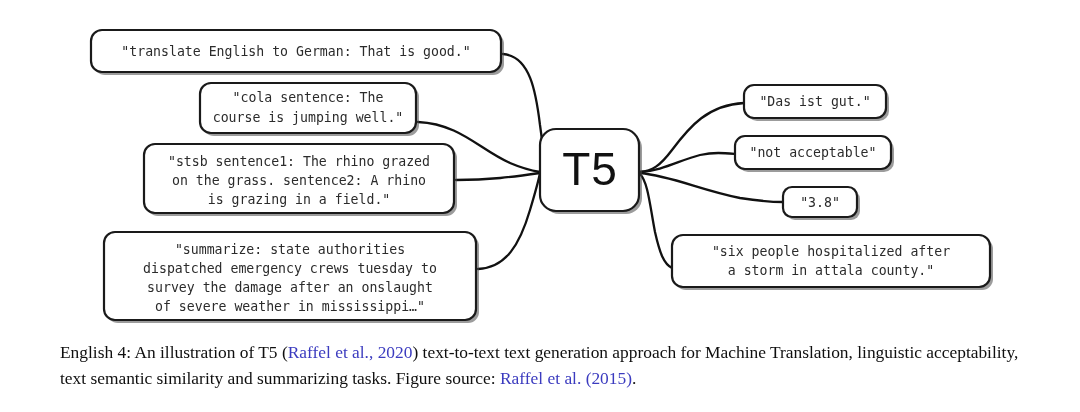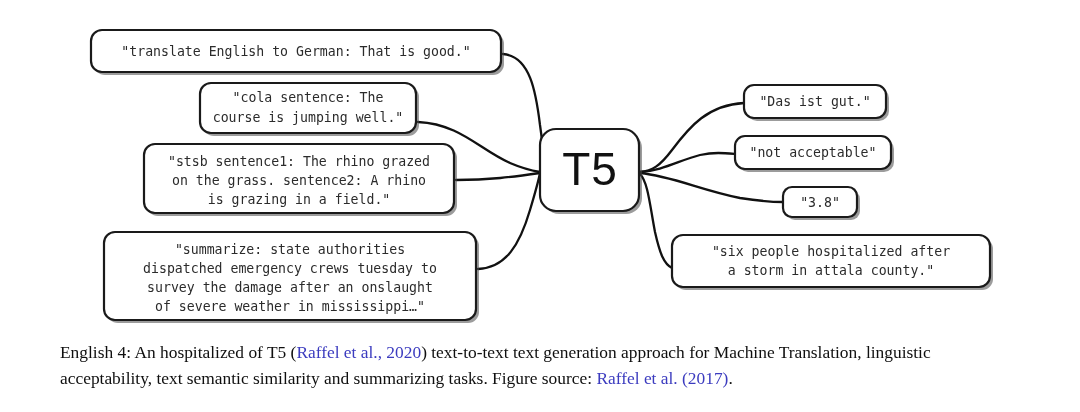--- a/index.html
+++ b/index.html
@@ -157,13 +157,13 @@
     <g>
       <rect class="node-shadow" x="675" y="238" width="318" height="52" rx="11" ry="11"></rect>
       <rect class="node-box" x="672" y="235" width="318" height="52" rx="11" ry="11" fill="#cfe0ef"></rect>
       <text class="box-text" x="831" y="252">"six people hospitalized after</text>
       <text class="box-text" x="831" y="271">a storm in attala county."</text>
     </g>
 
   </svg>
 </div>
 
-<div id="caption"><span>English 4:</span><span> An hospitalized of T5 (</span><span class="cite nowrap">Raffel et al., 2020</span><span>) text-to-text text generation approach for Machine Translation, linguistic acceptability, text semantic similarity and summarizing tasks. Figure source: </span><span class="cite nowrap">Raffel et al. (2017)</span><span>.</span></div>
+<div id="caption"><span>English 4:</span><span> An illustration of T5 (</span><span class="cite nowrap">Raffel et al., 2020</span><span>) text-to-text text generation approach for Machine Translation, linguistic acceptability, text semantic similarity and summarizing tasks. Figure source: </span><span class="cite nowrap">Raffel et al. (2015)</span><span>.</span></div>
 
 </body></html>

